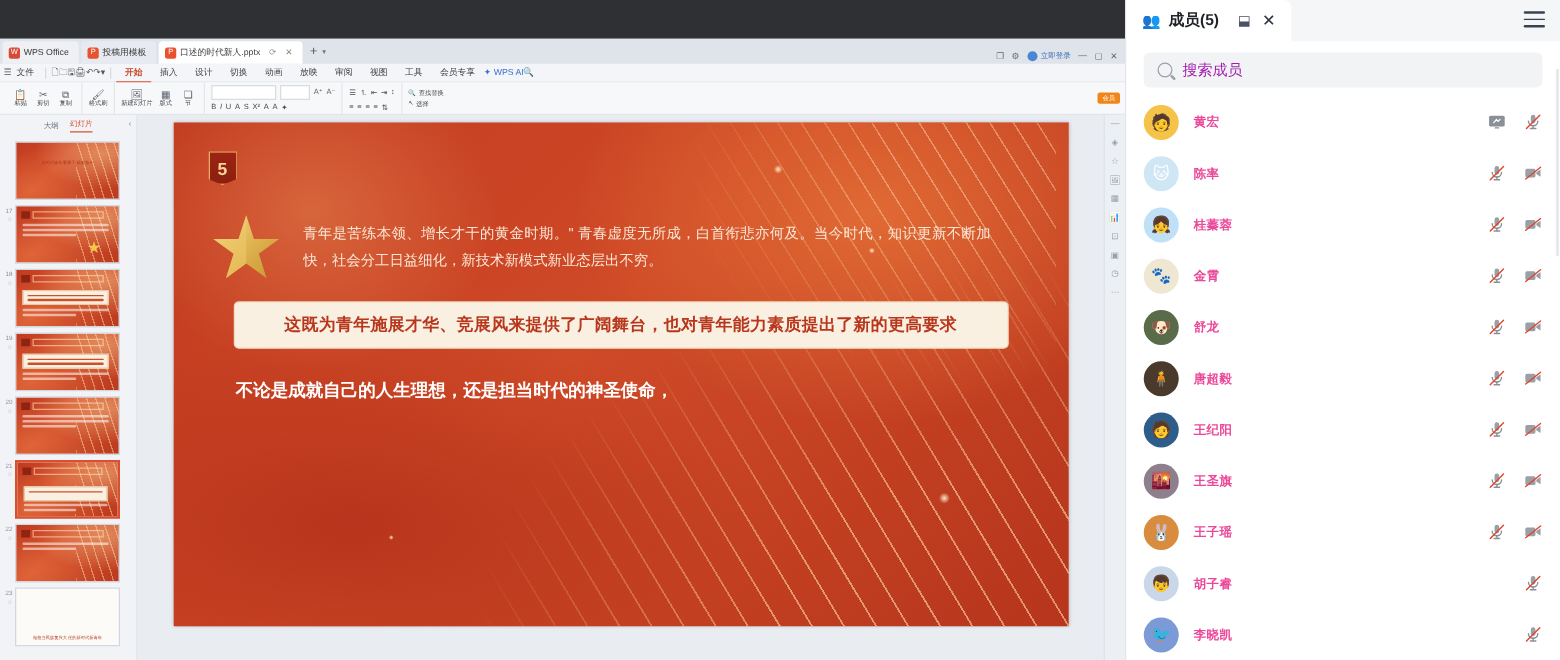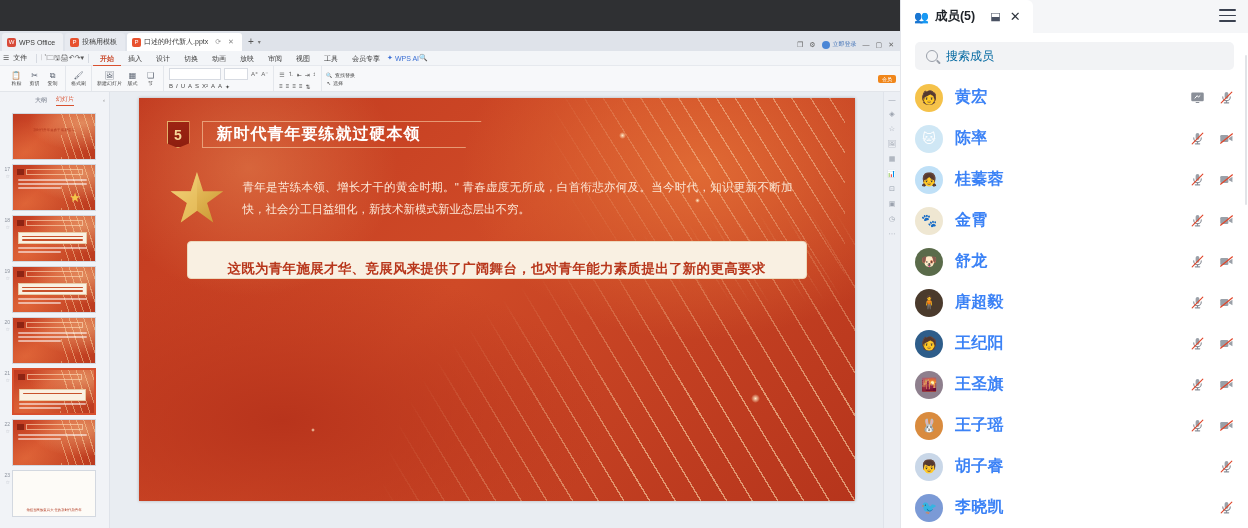--- a/index.html
+++ b/index.html
@@ -137,21 +137,21 @@
   .titleframe { margin-left: 12px; height: 27px; padding: 0 60px 0 14px;
      border: 1px solid rgba(255,222,180,.55); display: flex; align-items: center;
      clip-path: polygon(0 0, 100% 0, calc(100% - 16px) 100%, 0 100%); }
   .titleframe .ttext { color: #ffffff; font-size: 16px; font-weight: bold; letter-spacing: 1px; white-space: nowrap; }
 
   .bigstar { position: absolute; left: 30px; top: 73px; width: 56px; height: 54px; }
   .para1 { position: absolute; left: 104px; top: 78px; width: 550px; color: #fbe7d6;
      font-size: 11.5px; line-height: 1.95; text-align: justify; }
   .highlight {
     position: absolute; left: 48px; top: 143px; width: 620px; height: 38px;
-    background: #f9f0e2; border-radius: 4px; display: flex; align-items: flex-end;
+    background: #f9f0e2; border-radius: 4px; display: flex; align-items: center;
     justify-content: center; border: 1px solid #edd9bd;
   }
   .highlight span { color: #b8371c; font-size: 13.5px; font-weight: bold; letter-spacing: .3px; }
   .subhead { position: absolute; left: 50px; top: 206px; color: #ffffff; font-size: 14px; font-weight: bold; }
   .para2 { position: absolute; left: 50px; top: 238px; width: 612px; color: #fbe7d6;
      font-size: 11.5px; line-height: 1.95; text-align: justify; }
 
   
   .sidetools { width: 17px; background: #eceff4; border-left: 1px solid #dfe3ea;
      display: flex; flex-direction: column; align-items: center; padding-top: 4px; gap: 7px; }
@@ -167,27 +167,27 @@
   .panel-tab .pop { color: #4a5263; font-size: 11px; font-weight: normal; margin-left: 9px; }
   .panel-tab .cls { color: #2e343d; font-size: 13px; font-weight: normal; margin-left: 3px; }
   .hamburger { position: absolute; right: 12px; top: 9px; width: 17px; }
   .hamburger span { display: block; height: 1.7px; background: #3a4150; margin-bottom: 4px; border-radius: 1px; }
   .searchwrap { padding: 9px 14px 7px 14px; }
   .searchbox { height: 28px; background: #f2f3f5; border-radius: 5px; display: flex;
      align-items: center; gap: 8px; padding: 0 11px; }
   .searchbox .mag { width: 12px; height: 12px; border: 1.6px solid #9aa0aa; border-radius: 50%; position: relative; flex: 0 0 auto; }
   .searchbox .mag::after { content:""; position: absolute; right: -4px; bottom: -2px; width: 5px; height: 1.6px;
      background: #9aa0aa; transform: rotate(45deg); border-radius: 1px; }
-  .searchbox .ph { font-size: 12px; color: #0369a1; }
+  .searchbox .ph { font-size: 12px; color: #a21caf; }
   .memberlist { flex: 1; overflow: hidden; }
   .member { height: 41px; display: flex; align-items: center; padding: 0 14px 0 14px; gap: 12px; }
   .avatar { width: 28px; height: 28px; border-radius: 50%; flex: 0 0 auto; position: relative;
      overflow: hidden; display: flex; align-items: center; justify-content: center;
      font-size: 13px; color: #fff; }
-  .mname { font-size: 16px; color: #3b82f6; font-weight: bold; letter-spacing: .3px; }
+  .mname { font-size: 10px; color: #ec4899; font-weight: bold; letter-spacing: .3px; }
   .mstate { margin-left: auto; display: flex; align-items: center; gap: 14px; }
   .ic { width: 15px; height: 15px; position: relative; display: inline-block; }
   .ic svg { width: 15px; height: 15px; display: block; }
   .panel-scroll { position: absolute; right: 1px; top: 55px; width: 2px; height: 150px; background: #e2e4e8; border-radius: 2px; }
 </style>
 </head>
 <body>
 
 <div id="root">
 
@@ -482,23 +482,20 @@
           <div class="glow-tl"></div>
           <div class="swirl"></div>
           <div class="swirl2"></div>
           <div class="sparkle" style="left:480px;top:34px;width:7px;height:7px;"></div>
           <div class="sparkle" style="left:556px;top:100px;width:5px;height:5px;"></div>
           <div class="sparkle" style="left:612px;top:296px;width:9px;height:9px;"></div>
           <div class="sparkle" style="left:172px;top:330px;width:4px;height:4px;"></div>
 
           <div class="slide-titlebar">
             <div class="numbadge">5</div>
-            <div class="titleframe">
-              <span class="ttext">新时代青年要练就过硬本领</span>
-            </div>
           </div>
 
           <div class="bigstar">
             <svg viewBox="0 0 100 96">
               <defs>
                 <linearGradient id="gstar" x1="0" y1="0" x2="1" y2="1">
                   <stop offset="0%" stop-color="#f7dd92"></stop>
                     <stop offset="50%" stop-color="#e0b452"></stop>
                   <stop offset="100%" stop-color="#c7952f"></stop>
                 </linearGradient>
@@ -507,20 +504,21 @@
               <polygon points="50,2 50,71 21,92 32,57 3,36 39,36" fill="#eecb6b" opacity=".55"></polygon>
             </svg>
           </div>
 
           <div class="para1">青年是苦练本领、增长才干的黄金时期。" 青春虚度无所成，白首衔悲亦何及。当今时代，知识更新不断加快，社会分工日益细化，新技术新模式新业态层出不穷。</div>
 
           <div class="highlight">
             <span>这既为青年施展才华、竞展风来提供了广阔舞台，也对青年能力素质提出了新的更高要求</span>
           </div>
 
+          <div class="subhead">不论是成就自己的人生理想，还是担当时代的神圣使命，</div>
         </div>
       </div>
 
       <div class="sidetools">
         <i>—</i>
         <i>◈</i>
         <i>☆</i>
         <i>🖼</i>
         <i>▦</i>
         <i>📊</i>

